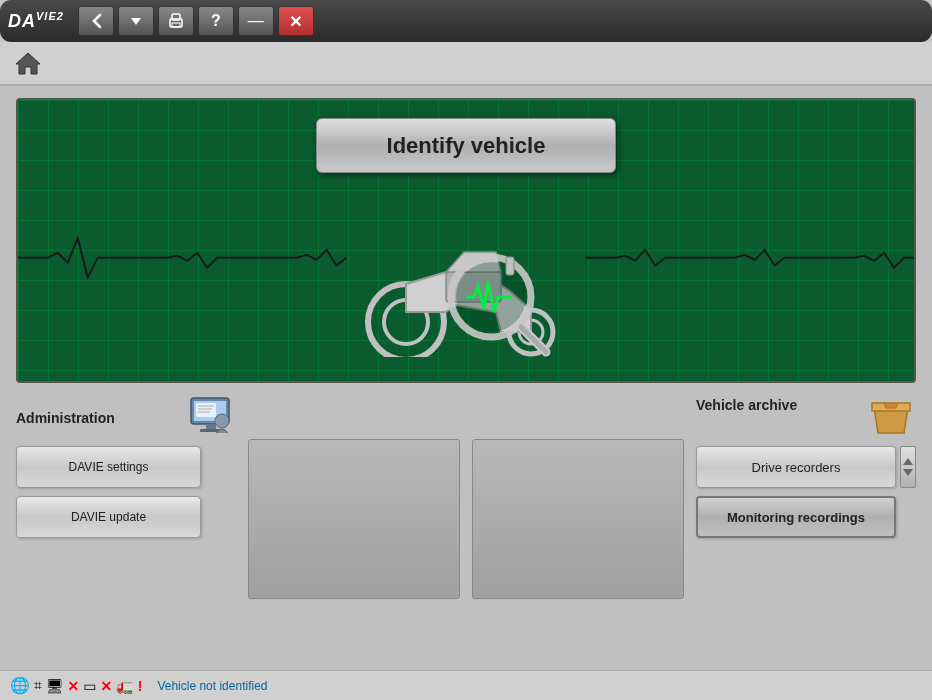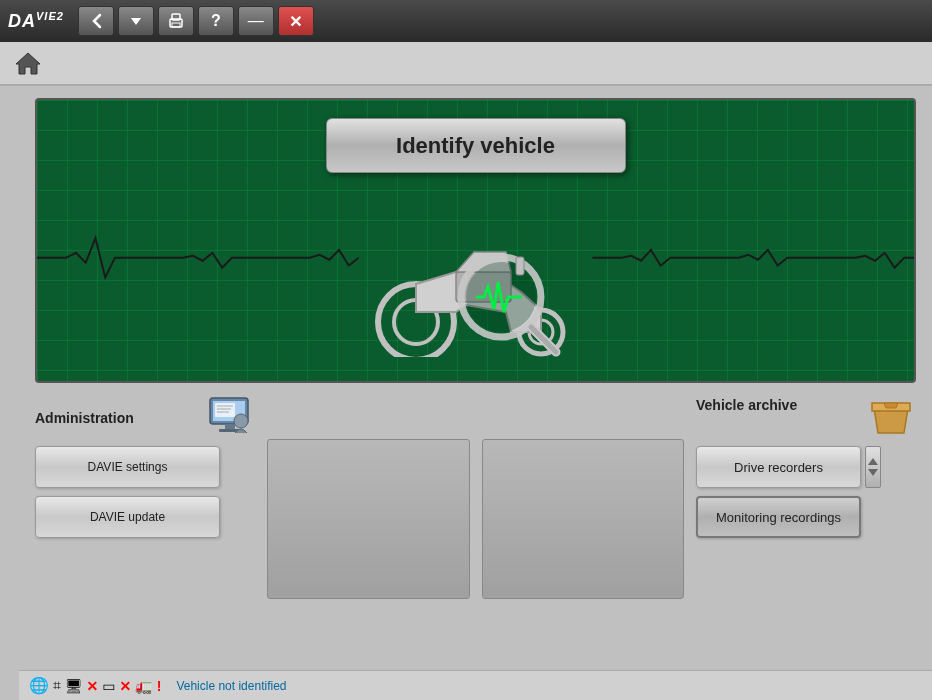--- a/index.html
+++ b/index.html
@@ -14,20 +14,21 @@
 
     
     #titlebar {
       width: 100%;
       height: 42px;
       background: linear-gradient(180deg, #4a4a4a 0%, #2a2a2a 100%);
       display: flex;
       align-items: center;
       padding: 0 8px;
       position: relative;
+      border-radius: 11px;
     }
     #titlebar .logo {
       color: #fff;
       font-size: 18px;
       font-weight: bold;
       font-style: italic;
       letter-spacing: 1px;
       margin-right: 10px;
     }
     #titlebar .version-info {
@@ -75,21 +76,20 @@
       cursor: pointer;
     }
 
     
     #main {
       width: 100%;
       height: 614px; 
       background: #c0c0c0;
       display: flex;
       flex-direction: column;
-      padding-left: 19px;
     }
 
     
     #vehicle-panel {
       margin: 12px 16px 10px 16px;
       height: 285px;
       background: #0a5c2e;
       border: 2px solid #555;
       border-radius: 4px;
       position: relative;
@@ -222,38 +222,39 @@
     #archive-header {
       display: flex;
       margin-bottom: 8px;
     }
     .archive-icon {
       width: 50px;
       height: 45px;
       margin-left: auto;
     }
     .archive-btn {
-      width: 165px;
+      width: 200px;
       height: 42px;
       background: linear-gradient(180deg, #e8e8e8 0%, #c8c8c8 50%, #d8d8d8 100%);
       border: 1px solid #999;
       border-radius: 4px;
       font-size: 13px;
       color: #222;
       cursor: pointer;
       display: flex;
       align-items: center;
       justify-content: center;
       margin-bottom: 8px;
       margin-left: auto;
       box-shadow: 1px 1px 3px rgba(0,0,0,0.2);
     }
     .archive-btn-active {
       background: linear-gradient(180deg, #d0d0d0 0%, #b0b0b0 50%, #c0c0c0 100%);
       border: 2px solid #777;
+      font-weight: bold;
     }
 
     
     .scroll-indicator {
       width: 16px;
       height: 42px;
       background: linear-gradient(180deg, #e0e0e0, #b0b0b0);
       border: 1px solid #888;
       border-radius: 2px;
       display: flex;

